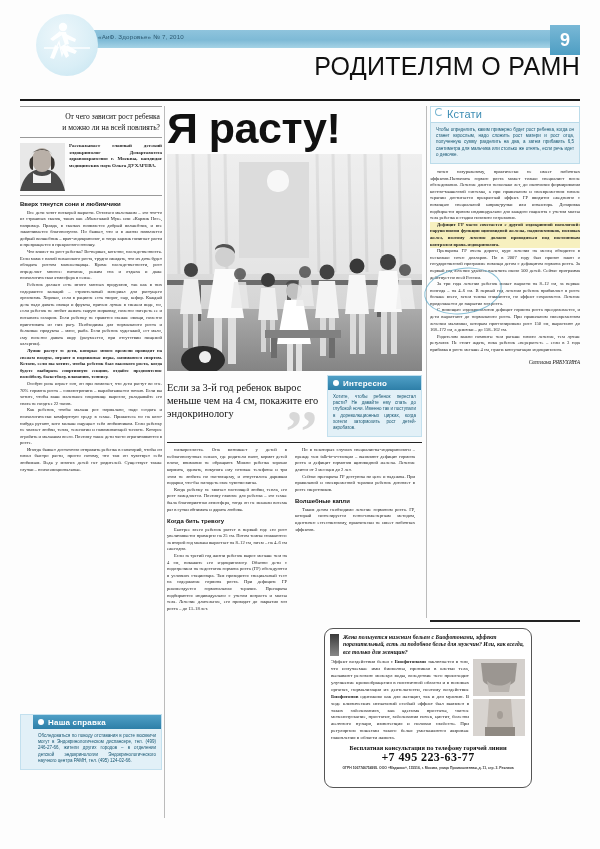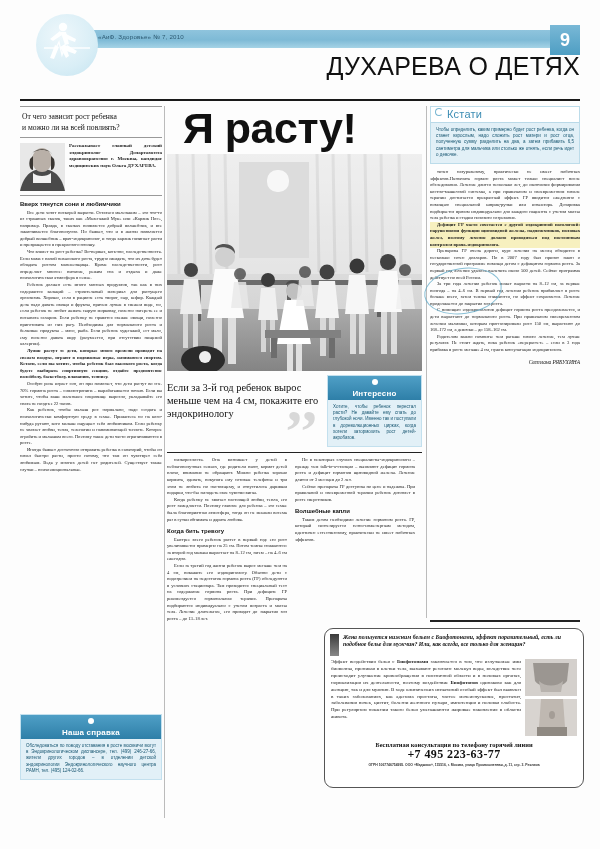--- a/index.html
+++ b/index.html
@@ -124,21 +124,21 @@
   .lead-q {
     border-top: 1px solid #999;
     border-bottom: 1px solid #999;
     padding: 4px 2px 4px 2px;
   }
   .lead-q .ln {
     font-family: "Liberation Serif", serif;
     font-size: 7.6px;
     line-height: 11px;
     color: #111;
-    text-align: left;
+    text-align: right;
   }
 
   
   .byline-wrap {
     display: flex;
     gap: 4px;
     padding: 5px 0 4px 0;
     border-bottom: 1px solid #999;
   }
   .byline-photo {
@@ -159,21 +159,21 @@
   }
 
   
   .headline {
     font-family: "Liberation Sans", sans-serif;
     font-weight: bold;
     font-size: 43px;
     line-height: 44px;
     letter-spacing: -0.5px;
     color: #111;
-    margin: 0 0 4px 16px;
+    margin: 0 0 4px 0;
   }
 
   
   .photo {
     width: 255px; height: 217px;
     position: relative;
     overflow: hidden;
     background: #cfcfcf;
     filter: grayscale(1);
   }
@@ -207,21 +207,21 @@
   }
 
   
   .tintbox {
     background: #e2f0f7;
     border: 1px solid #c3e0ee;
   }
   .tintbox-head {
     background: linear-gradient(to bottom, #4f9fc6, #2e7fa8);
     padding: 2.5px 5px;
-    display: flex; align-items: center; gap: 4px; flex-direction: column;
+    display: flex; align-items: center; gap: 4px;
   }
   .tintbox-head .dot {
     width: 6px; height: 6px; border-radius: 50%;
     background: #ffffff;
     flex: 0 0 6px;
   }
   .tintbox-head .ttl {
     font-family: "Liberation Sans", sans-serif;
     font-weight: bold;
     font-size: 8px;
@@ -263,21 +263,21 @@
     position: absolute;
     border: 1.4px solid rgba(95,170,200,0.75);
     border-radius: 50%;
     pointer-events: none;
   }
 
   
   .advert {
     position: absolute;
     left: 324px; top: 628px;
-    width: 260px; height: 160px;
+    width: 208px; height: 160px;
     border: 1px solid #555;
     border-radius: 9px;
     background: #ffffff;
     overflow: hidden;
   }
   .advert-q {
     display: flex; gap: 4px;
     padding: 5px 6px 3px 5px;
   }
   .advert-q .qmark {
@@ -359,21 +359,21 @@
           <path d="M23 33 L18 45 L14 44 L19 31 Z"></path>
         </g>
         <path d="M8 34 L20 34 L23 28 L26 41 L29 32 L32 34 L54 34" stroke="#ffffff" stroke-width="1.3" fill="none" opacity="0.9"></path>
       </svg>
     </div>
     <div class="pagenum-box">
       <span>9</span>
     </div>
   </div>
 
-  <div class="section-title">ДУХАРЕВА О ДЕТЯХ</div>
+  <div class="section-title">РОДИТЕЛЯМ О РАМН</div>
   <div class="rule-top"></div>
 
   <div class="vrule" style="left:164px; top:106px; height:712px;"></div>
   <div class="vrule" style="left:426px; top:106px; height:512px;"></div>
 
   <div class="col-l">
 
     <div class="lead-q">
       <div class="ln">От чего зависит рост ребенка</div>
       <div class="ln">и можно ли на всей повлиять?</div>
@@ -399,21 +399,21 @@
       <p>Все дети хотят поскорей вырасти. Остаться маленьким – это что-то из страшных сказок, таких как «Маленький Мук» или «Карлик Нос», например. Правда, в сказках появляется добрый волшебник, и все заканчивается благополучно. Но бывает, что и в жизни появляется добрый волшебник – врач-эндокринолог, и тогда карлик начинает расти и превращается в прекрасного юношу.</p>
       <p>Что влияет на рост ребенка? Во-первых, конечно, наследственность. Если мама с папой невысокого роста, трудно ожидать, что их дочь будет обладать ростом манекенщицы. Кроме наследственности, рост определяет многое: питание, режим сна и отдыха и даже психологическая атмосфера в семье.</p>
       <p>Ребенок должен есть много мясных продуктов, так как в них содержится кальций – строительный материал для растущего организма. Хорошо, если в рационе есть творог, сыр, кефир. Каждый день надо давать овощи и фрукты, причем лучше в свежем виде, но, если ребенок не любит жевать сырую морковку, полезно натереть ее и посыпать сахаром. Если ребенку не нравятся свежие овощи, полезно приготовить из них рагу. Необходимы для нормального роста и белковые продукты – мясо, рыба. Если ребенок худенький, ест мало, ему полезно давать икру (разумеется, при отсутствии пищевой аллергии).</p>
       <p class="em-b">Лучше растут те дети, которые много времени проводят на свежем воздухе, играют в подвижные игры, занимаются спортом. Кстати, если вы хотите, чтобы ребенок был высокого роста, когда будете выбирать спортивную секцию, отдайте предпочтение волейболу, баскетболу, плаванию, теннису.</p>
       <p>Особую роль играет сон, он при помогает, что дети растут во сне. 70% гормона роста – соматотропина – вырабатывается ночью. Если вы хотите, чтобы ваше маленькое сокровище выросло, укладывайте его спать не позднее 22 часов.</p>
       <p>Как ребенок, чтобы малыш рос нормально, надо создать и психологически комфортную среду в семье. Прижитесь но на кого-нибудь ругают, кого малыш ощущает себя любимчиком. Если ребенку не хватает любви, тепла, телепатии и напоминающей теплоте. Которое ограбить и малышам всего. Поэтому такие дети часто ограничиваются в росте.</p>
       <p>Иногда бывает достаточно отправить ребенка в санаторий, чтобы он начал быстро расти, просто потому, что там он чувствует себя любимым. Ведь у многих детей нет родителей. Существует также случаи – психоэмоциональные.</p>
     </div>
   </div>
 
-  <div class="tintbox" style="position:absolute; left:20px; top:714px; width:142px;">
+  <div class="tintbox" style="position:absolute; left:20px; top:714px; width:142px;padding-left:12px;">
     <div class="tintbox-head">
       <span class="dot"></span>
       <span class="ttl">Наша справка</span>
     </div>
     <div class="tintbox-body">Обследоваться по поводу отставания в росте москвичи могут в Эндокринологическом диспансере, тел. (499) 246-27-66, жители других городов – в отделении детской эндокринологии Эндокринологического научного центра РАМН, тел. (495) 124-02-66.</div>
   </div>
 
   <div class="col-m">
     <div class="headline">Я расту!</div>
 

